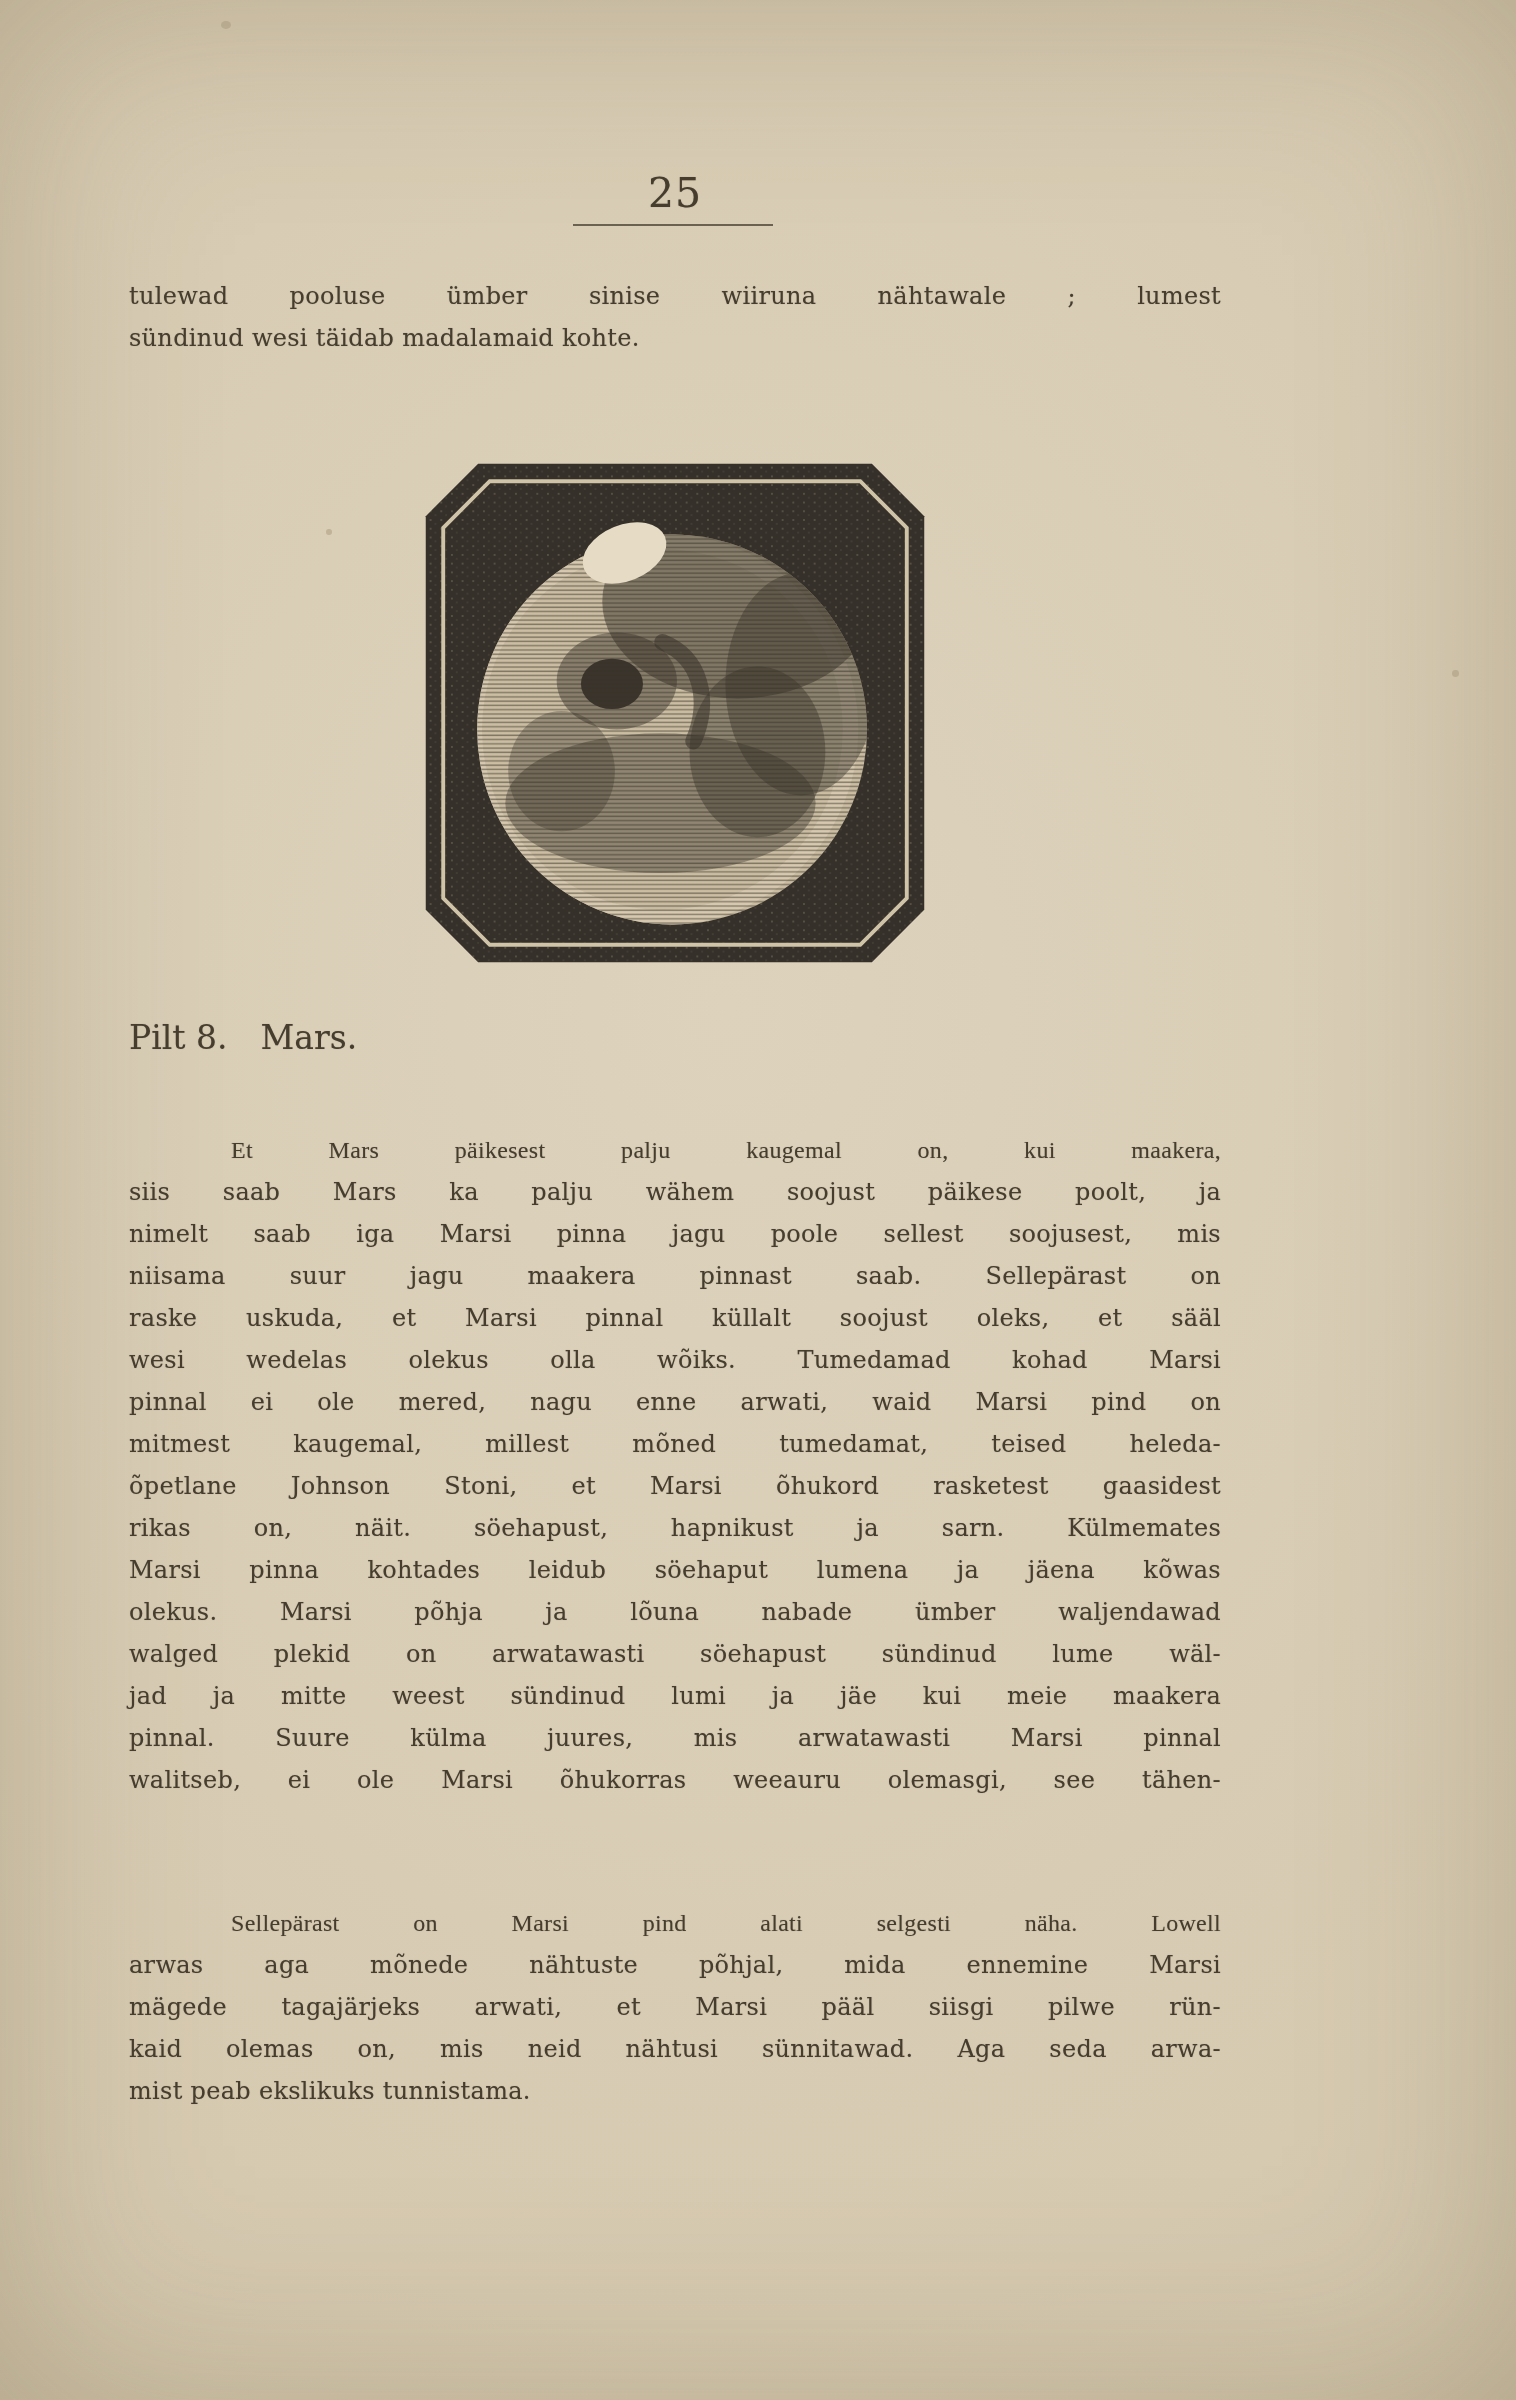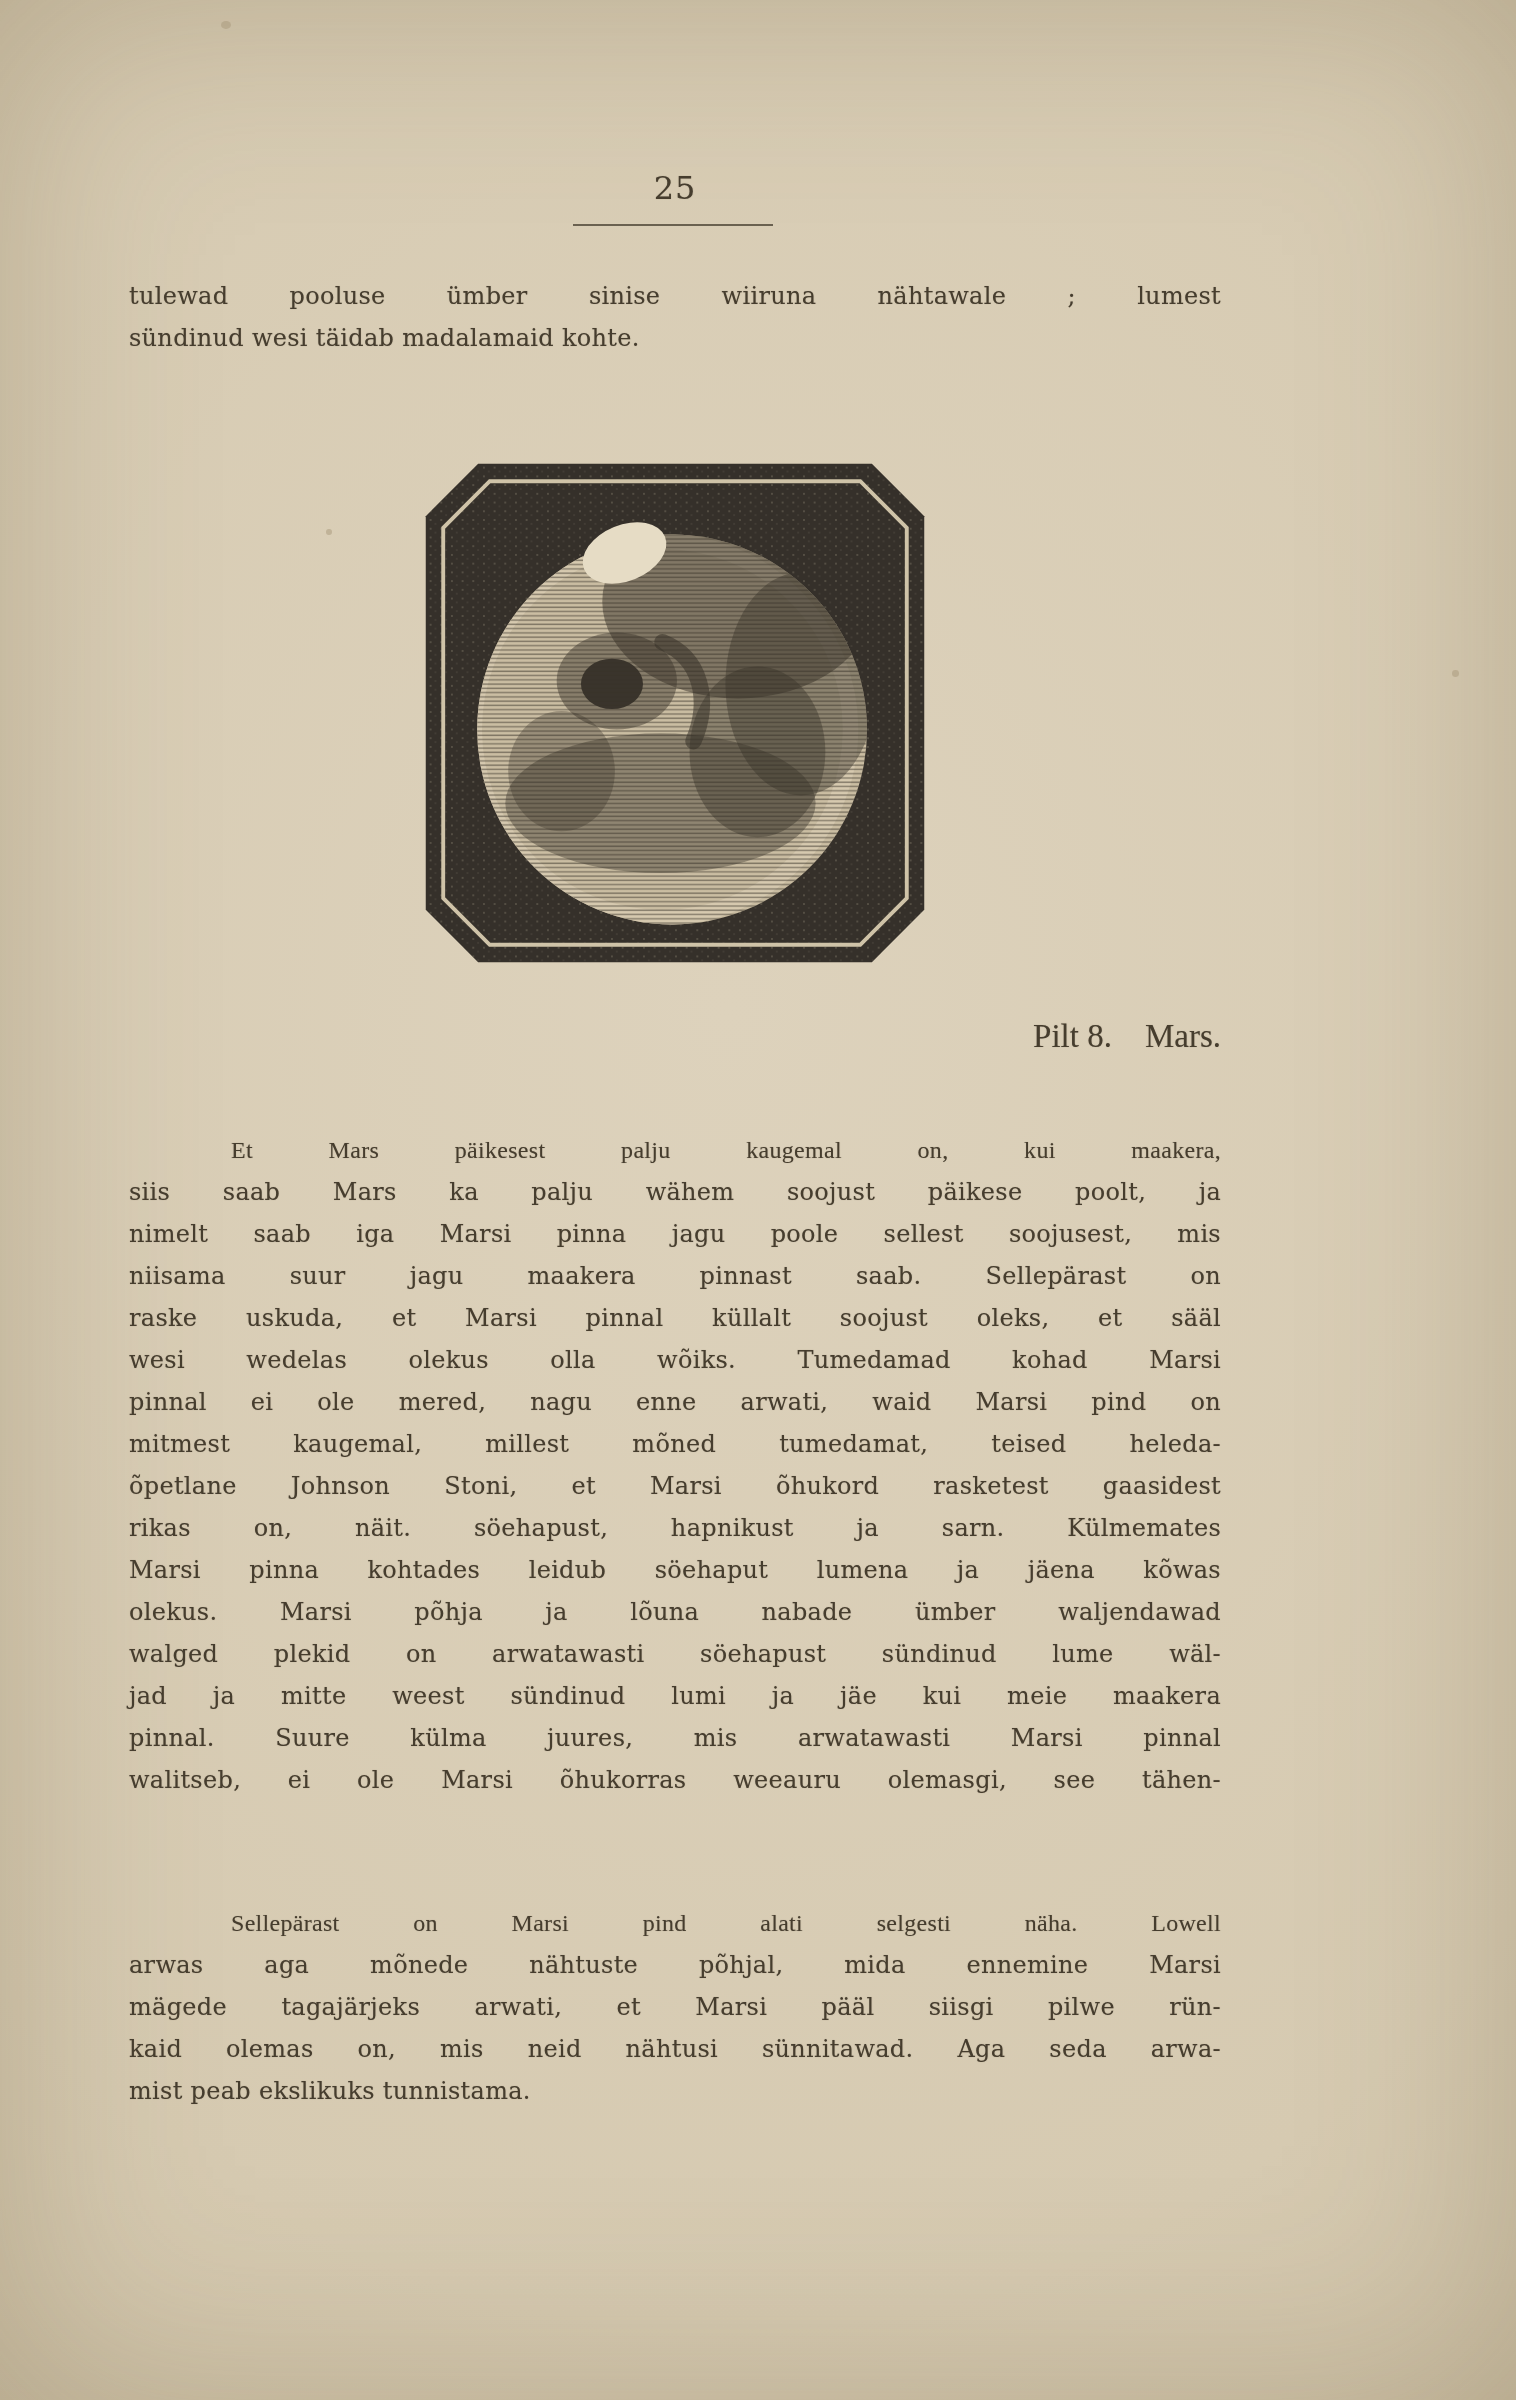--- a/index.html
+++ b/index.html
@@ -9,21 +9,21 @@
     height: 2401px;
     margin: 0 auto;
     background: radial-gradient(130% 100% at 48% 42%, #ddd2bc 0%, #d6cab1 55%, #c7ba9e 100%);
     box-shadow: inset 0 0 213px rgba(110, 92, 60, 0.30);
     font-family: "DejaVu Serif", serif;
     color: #463d2e;
     overflow: hidden;
   }
   .pageno {
     position: absolute; top: 169px; left: 129px; width: 1092px;
-    text-align: center; font-size: 32px; letter-spacing: 1px;
+    text-align: center; font-size: 41px; letter-spacing: 1px;
     text-shadow: 0 0 1px rgba(70,61,46,.35);
   }
   .head-rule {
     position: absolute; top: 224px; left: 573px; width: 200px; height: 1.9px;
     background: #6a6150;
   }
   .column { position: absolute; left: 129px; width: 1092px; }
   .intro  { top: 275px; }
   .body1  { top: 1129px; }
   .body2  { top: 1902px; }
@@ -35,23 +35,22 @@
     white-space: normal;
   }
   .line.last   { text-align-last: left; }
   .line.indent { text-indent: 102px; font-family: Liberation Serif, serif; }
   .figure {
     position: absolute; top: 456px; left: 418px; width: 514px; height: 514px;
   }
   .figure svg { display: block; width: 514px; height: 514px; }
   .caption {
     position: absolute; top: 1018px; left: 129px; width: 1092px;
-    text-align: right; font-size: 33px;
+    text-align: left; font-size: 33px;
     text-shadow: 0 0 1px rgba(70,61,46,.35);
-    font-family: Liberation Serif, serif;
   }
   .caption .lbl { margin-right: 33px; }
   .speck { position:absolute; border-radius:50%; background:#a8977a; opacity:.5; }
 </style>
 </head>
 <body>
 
 <div class="page">
 
   <div class="pageno">25</div>

